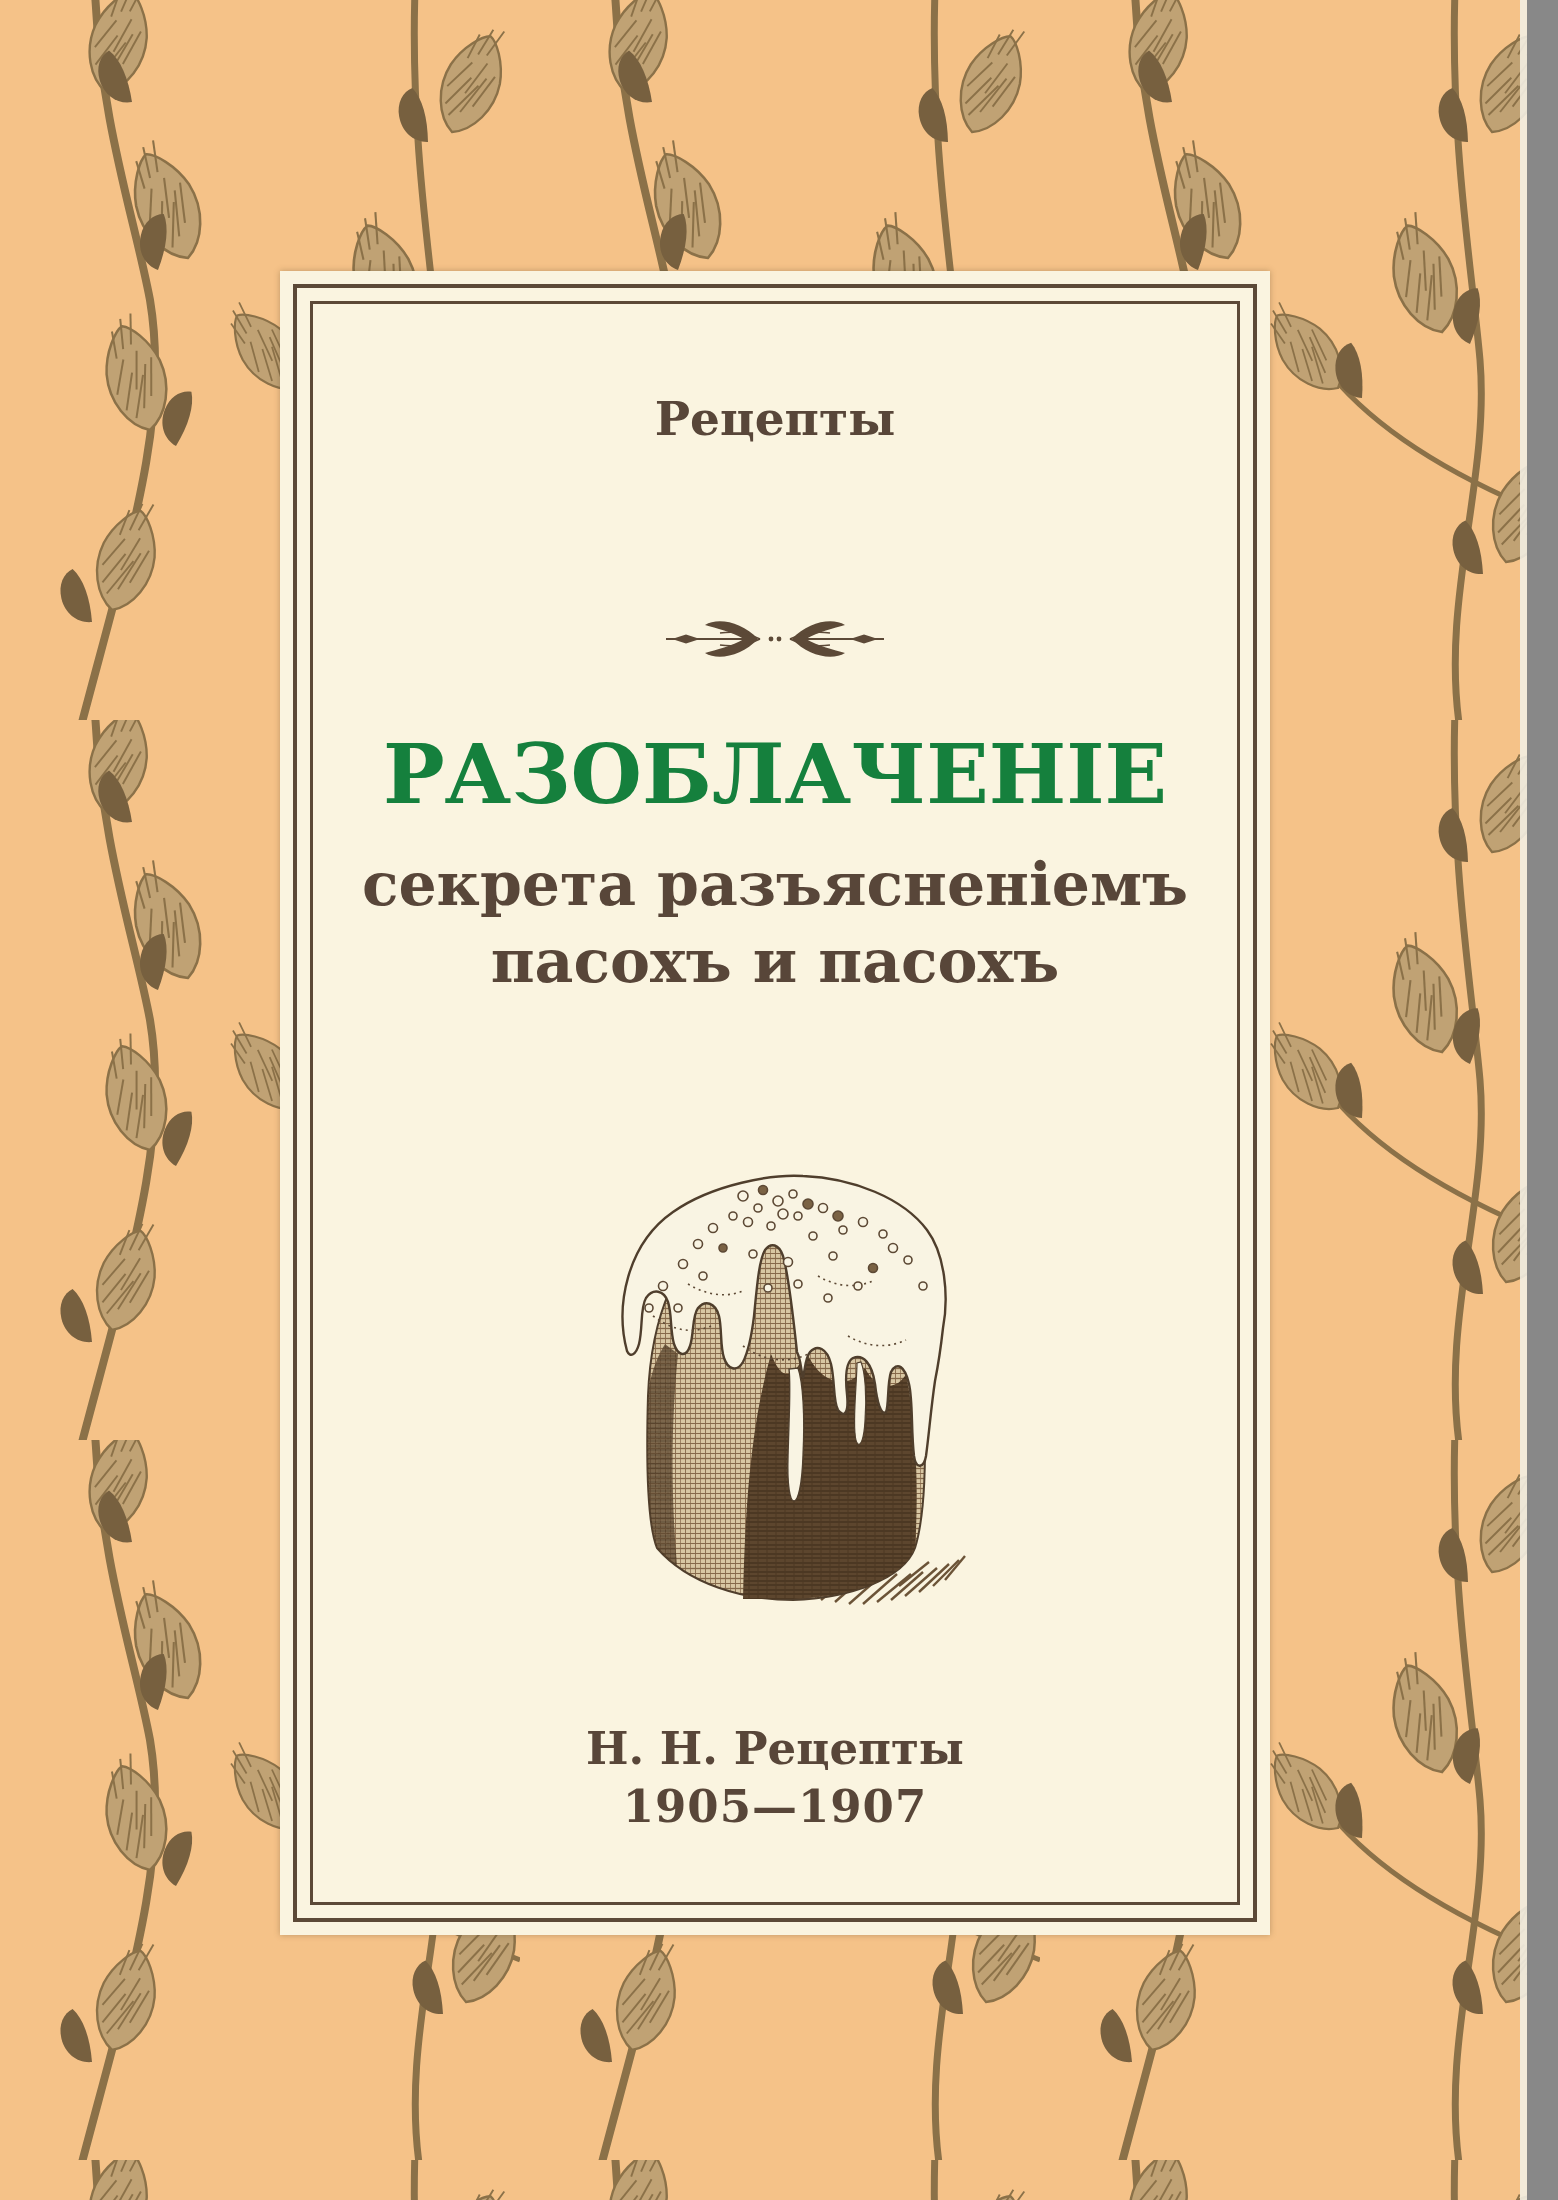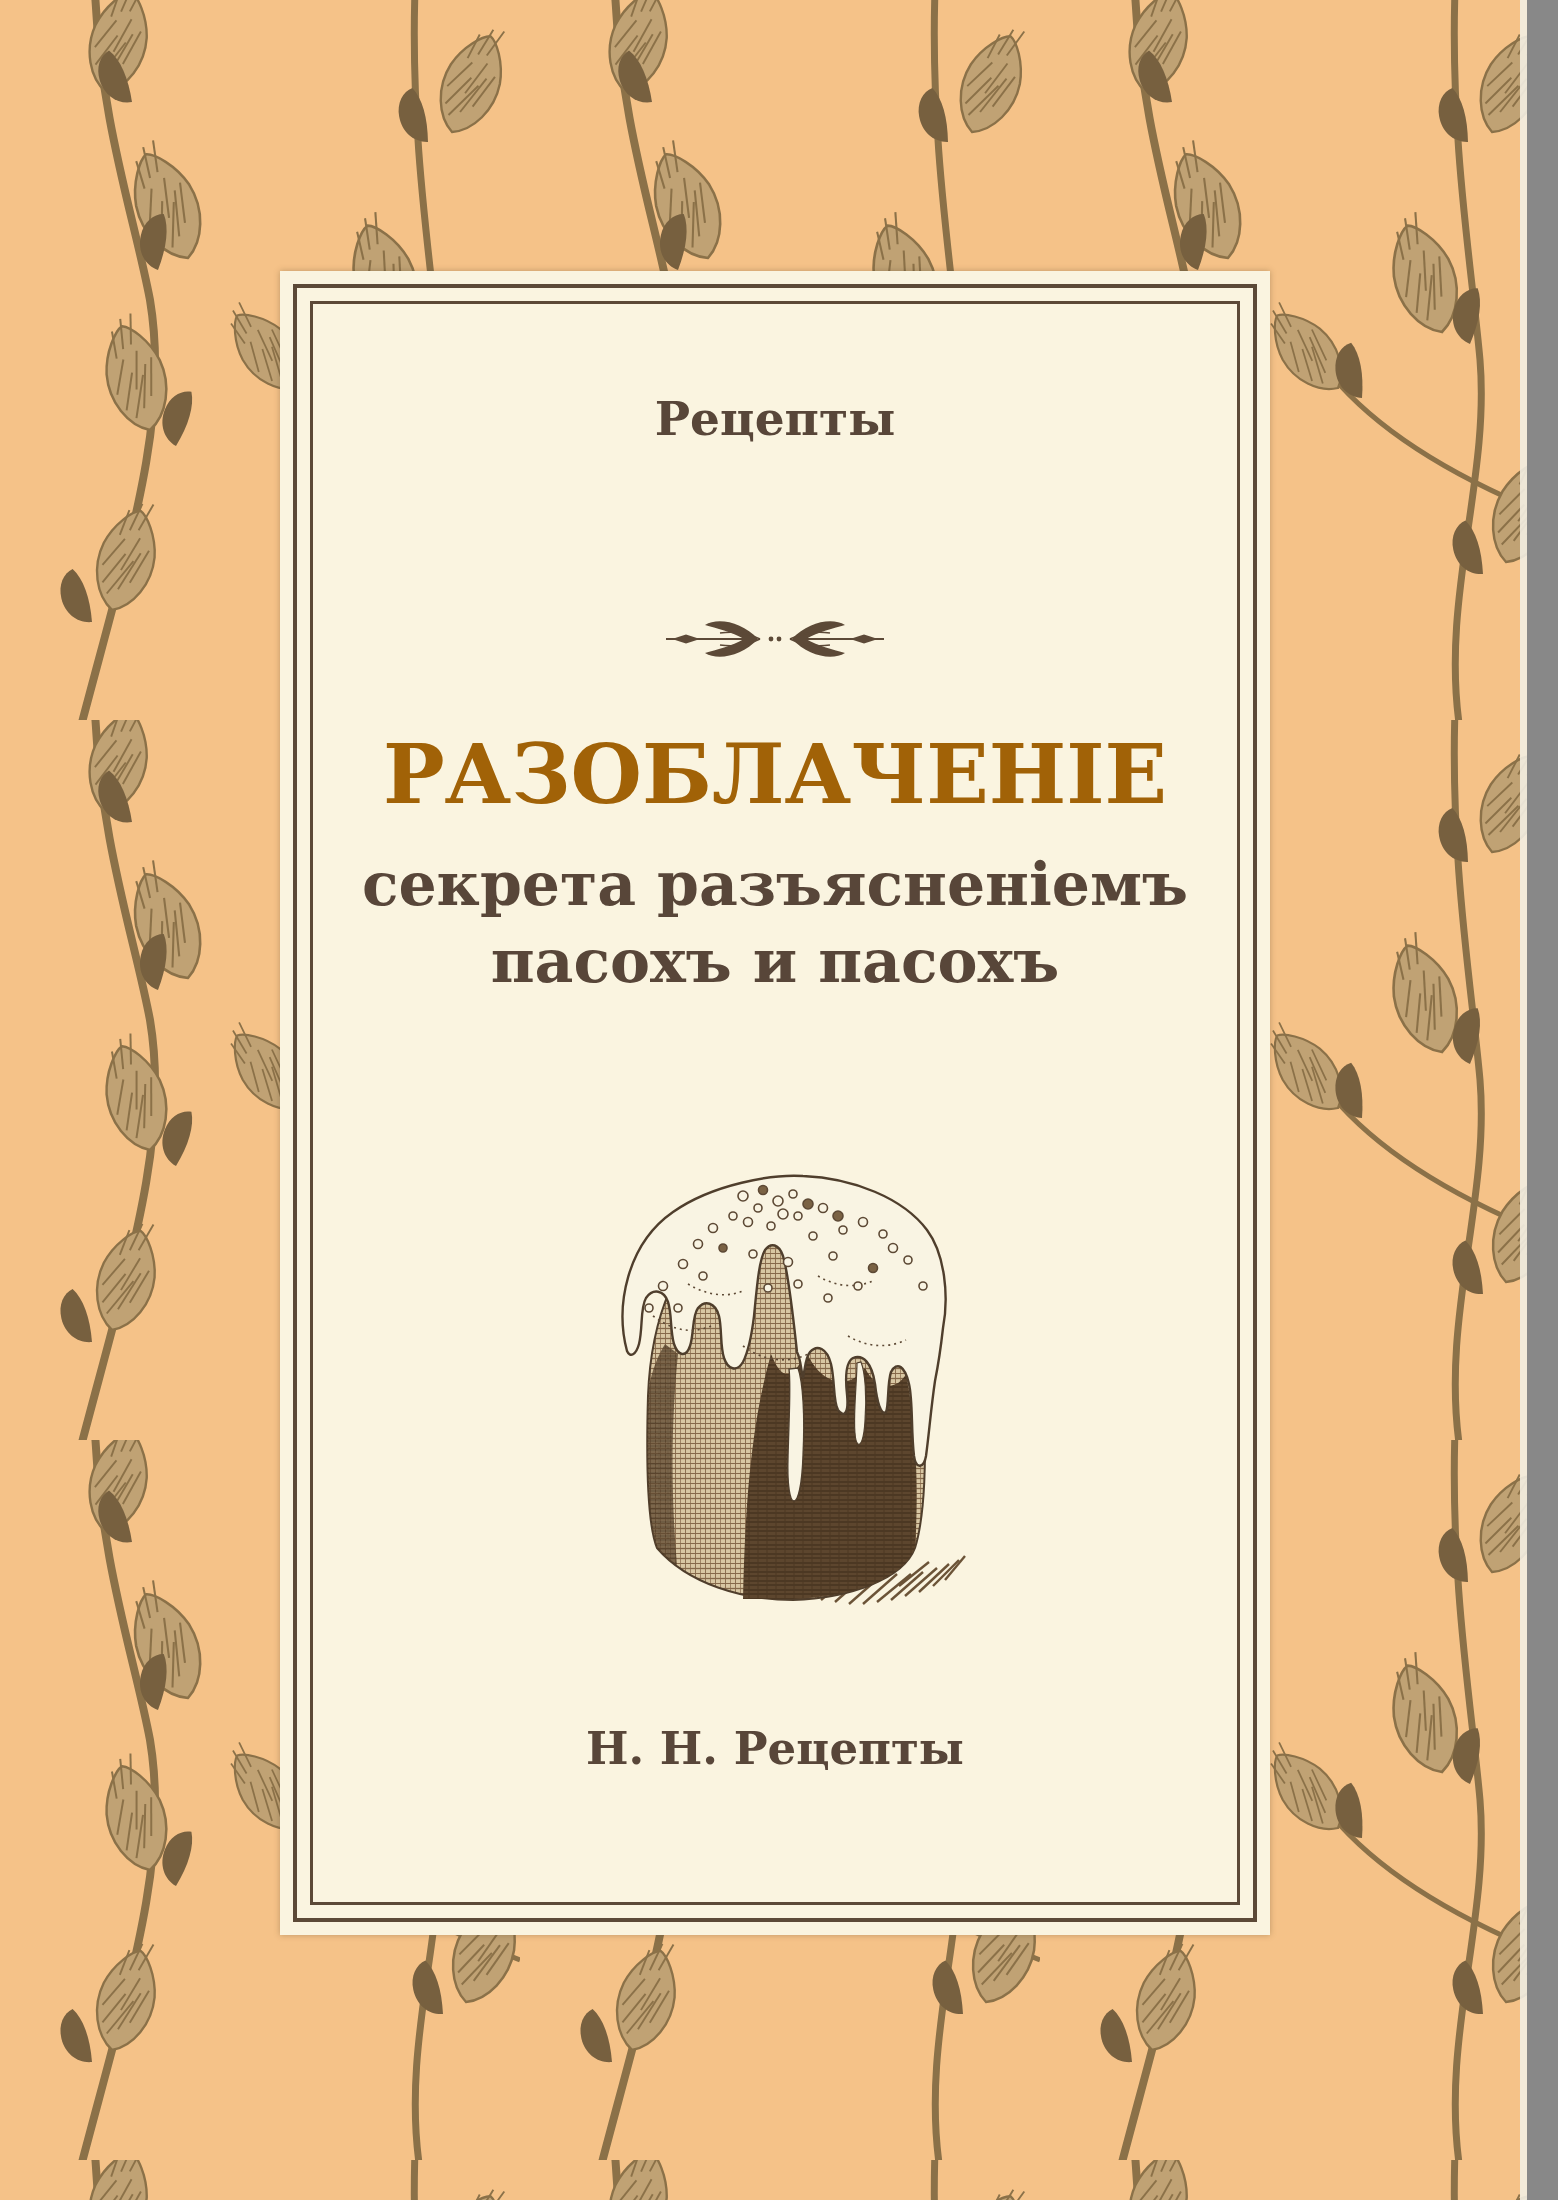--- a/index.html
+++ b/index.html
@@ -15,21 +15,21 @@
   #panel{
     position:absolute;left:280px;top:271px;width:990px;height:1664px;
     background:#faf4e0;
     box-shadow:0 0 6px rgba(90,70,40,.35);
   }
   .frame-outer{position:absolute;left:13px;top:13px;right:13px;bottom:13px;border:4px solid #5c4937;}
   .frame-inner{position:absolute;left:30px;top:30px;right:30px;bottom:30px;border:3px solid #5c4937;}
   .txt{position:absolute;left:0;width:100%;text-align:center;color:#584639;font-weight:700;}
   #header-block{top:118px;font-size:47px;line-height:59px;}
   #ornament{position:absolute;top:345px;left:50%;transform:translateX(-50%);width:230px;height:46px;}
-  #title{top:460px;font-size:82px;line-height:86px;letter-spacing:0px;color:#a16207;}
+  #title{top:460px;font-size:82px;line-height:86px;letter-spacing:0px;color:#15803d;}
   #subtitle-block{top:575px;font-size:60px;line-height:77px;}
   #kulich{position:absolute;left:313px;top:885px;width:380px;height:450px;}
   #author{top:1450px;font-size:45px;line-height:56px;}
   #years{top:1508px;font-size:45px;line-height:56px;letter-spacing:1px;}
 </style>
 </head>
 <body>
 
 <div id="cover">
 
@@ -195,14 +195,15 @@
         <circle cx="56" cy="152" r="4"></circle>
           <circle cx="85" cy="152" r="4"></circle>
         <circle cx="265" cy="130" r="4"></circle>
           <circle cx="205" cy="128" r="4"></circle>
         <circle cx="235" cy="142" r="4"></circle>
           <circle cx="175" cy="132" r="4"></circle>
       </g>
     </svg>
 
     <div id="author" class="txt">Н. Н. Рецепты</div>
+    <div id="years" class="txt">1905—1907</div>
   </div>
 </div>
 
 </body></html>

